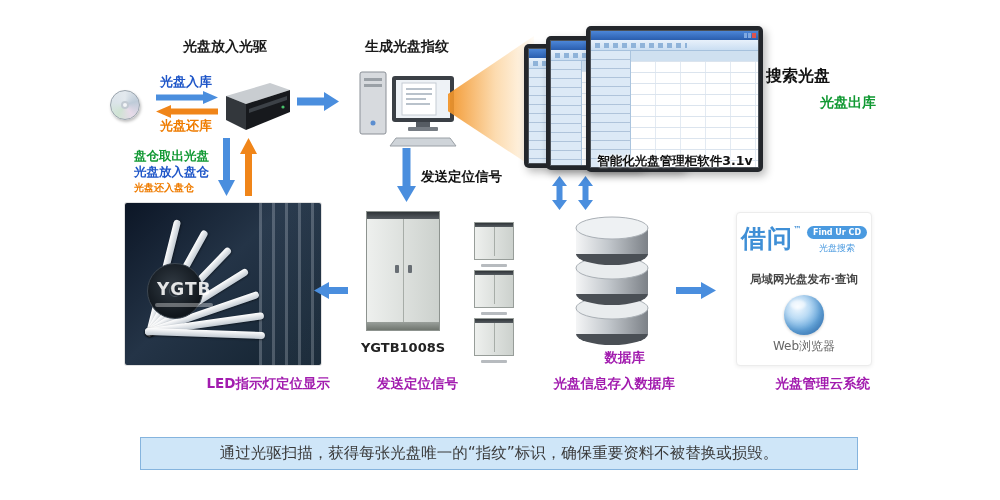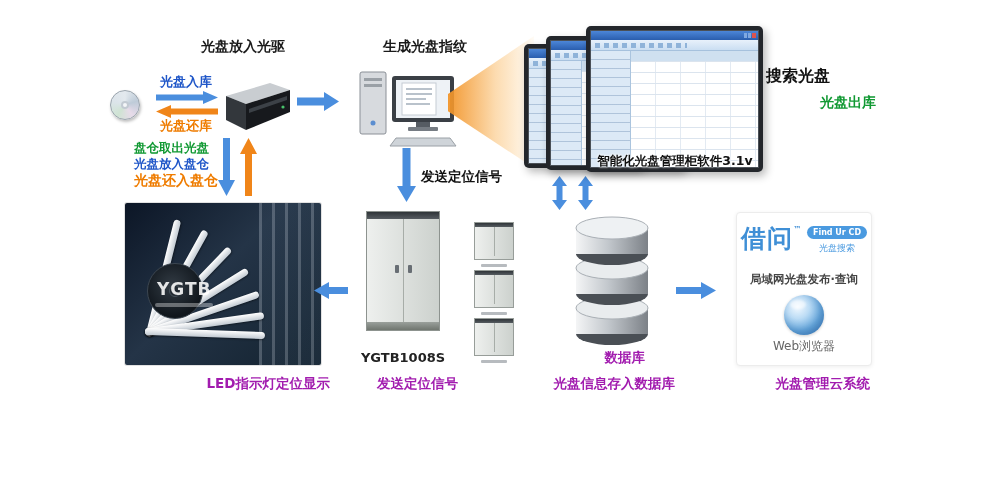--- a/index.html
+++ b/index.html
@@ -1,21 +1,21 @@
 <!DOCTYPE html>
 <html><head>
 <meta charset="utf-8">
 <style>
   * { margin:0; padding:0; box-sizing:border-box; }
   html,body { background:#fff; }
   body { font-family:"DejaVu Sans","Liberation Sans",sans-serif; }
   .canvas { position:relative; width:1000px; height:500px; background:#fff; overflow:hidden; }
   .abs { position:absolute; }
 
-  .title { font-size:14px; font-weight:bold; color:#1a1a1a; text-align:right; }
+  .title { font-size:14px; font-weight:bold; color:#1a1a1a; text-align:center; }
   .flow-label { font-size:13px; font-weight:bold; white-space:nowrap; }
   .blue  { color:#1f56c8; }
   .orange{ color:#ef7c00; }
   .green { color:#119933; }
   .caption { font-size:13.5px; font-weight:bold; color:#a21caf; text-align:right; white-space:nowrap; }
 
   
   .cd { width:30px; height:30px; border-radius:50%;
         background:conic-gradient(#e3e9ee,#becbd8,#e7dbe9,#cfe3d3,#dce4ea,#e3e9ee);
         border:1px solid #9aa4ad; position:relative; box-shadow:1px 2px 3px rgba(0,0,0,.25); }
@@ -72,21 +72,21 @@
   .cab-top { height:7px; background:linear-gradient(#2f3438,#565c61); }
   .cab-doors { position:absolute; top:7px; bottom:8px; left:0; right:0; display:flex; }
   .cab-door { flex:1; position:relative; }
   .cab-door:first-child { border-right:1px solid #a7ada8; }
   .cab-door:first-child::after { content:""; position:absolute; right:4px; top:45%;
       width:4px; height:8px; background:#686e74; border-radius:1px; }
   .cab-door:last-child::after { content:""; position:absolute; left:4px; top:45%;
       width:4px; height:8px; background:#686e74; border-radius:1px; }
   .cab-base { position:absolute; bottom:0; width:100%; height:8px;
       background:linear-gradient(#9aa09b,#70766f); }
-  .cab-model { text-align:center; font-size:13px; font-weight:bold; color:#222; margin-top:19px; }
+  .cab-model { text-align:center; font-size:13px; font-weight:bold; color:#222; margin-top:9px; }
 
   .mini-cab { width:40px; height:38px; margin:0 auto; border:1px solid #979d99;
       background:linear-gradient(90deg,#eef0ee,#ccd1cd); position:relative; }
   .mini-cab::before { content:""; display:block; height:4px; background:linear-gradient(#2f3438,#565c61); }
   .mini-cab::after { content:""; position:absolute; left:50%; top:4px; bottom:3px; width:1px; background:#a7ada8; }
   .mini-label { width:26px; height:3px; background:#b7bbbf; margin:4px auto 0; border-radius:1px; }
 
   
   .cloud-card { background:#fff; border:1px solid #ececec; border-radius:4px;
       box-shadow:0 1px 4px rgba(0,0,0,.07); }
@@ -212,24 +212,24 @@
     <svg width="17" height="58" viewBox="0 0 17 58">
         <path d="M5 0 H12 V42 H17 L8.5 58 L0 42 H5 Z" fill="#4a8ede"></path>
       </svg>
   </div>
   <div class="abs" style="left:240px;top:138px;">
     <svg width="17" height="58" viewBox="0 0 17 58">
         <path d="M8.5 0 L17 16 H12 V58 H5 V16 H0 Z" fill="#f08519"></path>
       </svg>
   </div>
 
-  <div class="abs" style="left:134px;top:140px;width:80px;text-align:left;">
+  <div class="abs" style="left:134px;top:148px;width:80px;text-align:left;">
     <div class="flow-label green" style="font-size:12.5px;line-height:16px;">盘仓取出光盘</div>
     <div class="flow-label blue" style="font-size:12.5px;line-height:16px;">光盘放入盘仓</div>
-    <div class="flow-label orange" style="font-size:14px;line-height:16px;">光盘还入盘仓</div>
+    <div class="flow-label orange" style="font-size:10px;line-height:16px;">光盘还入盘仓</div>
   </div>
 
   <div class="abs" style="left:397px;top:148px;">
     <svg width="19" height="54" viewBox="0 0 19 54">
         <path d="M5.5 0 H13.5 V38 H19 L9.5 54 L0 38 H5.5 Z" fill="#4a8ede"></path>
       </svg>
   </div>
   <div class="abs flow-label" style="left:421px;top:168px;color:#111;font-size:13.5px;">发送定位信号</div>
 
   <div class="abs" style="left:552px;top:176px;">
@@ -333,14 +333,17 @@
     <div class="cloud-line">局域网光盘发布·查询</div>
     <div class="globe"></div>
     <div class="cloud-browser">Web浏览器</div>
   </div>
 
   <div class="abs caption" style="left:150px;top:375px;width:180px;">LED指示灯定位显示</div>
   <div class="abs caption" style="left:350px;top:375px;width:108px;">发送定位信号</div>
   <div class="abs caption" style="left:545px;top:375px;width:130px;">光盘信息存入数据库</div>
   <div class="abs caption" style="left:740px;top:375px;width:130px;">光盘管理云系统</div>
 
+  <div class="abs banner" style="left:140px;top:437px;width:718px;height:33px;">
+    <span>通过光驱扫描，获得每张光盘唯一的“指纹”标识，确保重要资料不被替换或损毁。</span>
+  </div>
 
 </div>
 
 </body></html>

